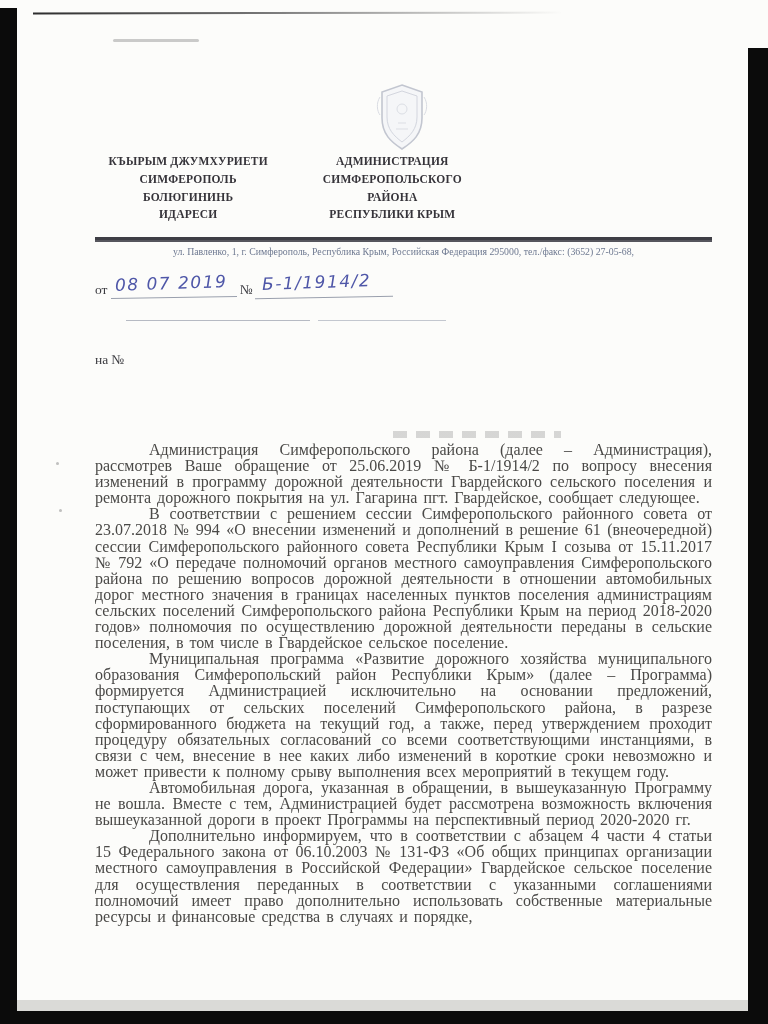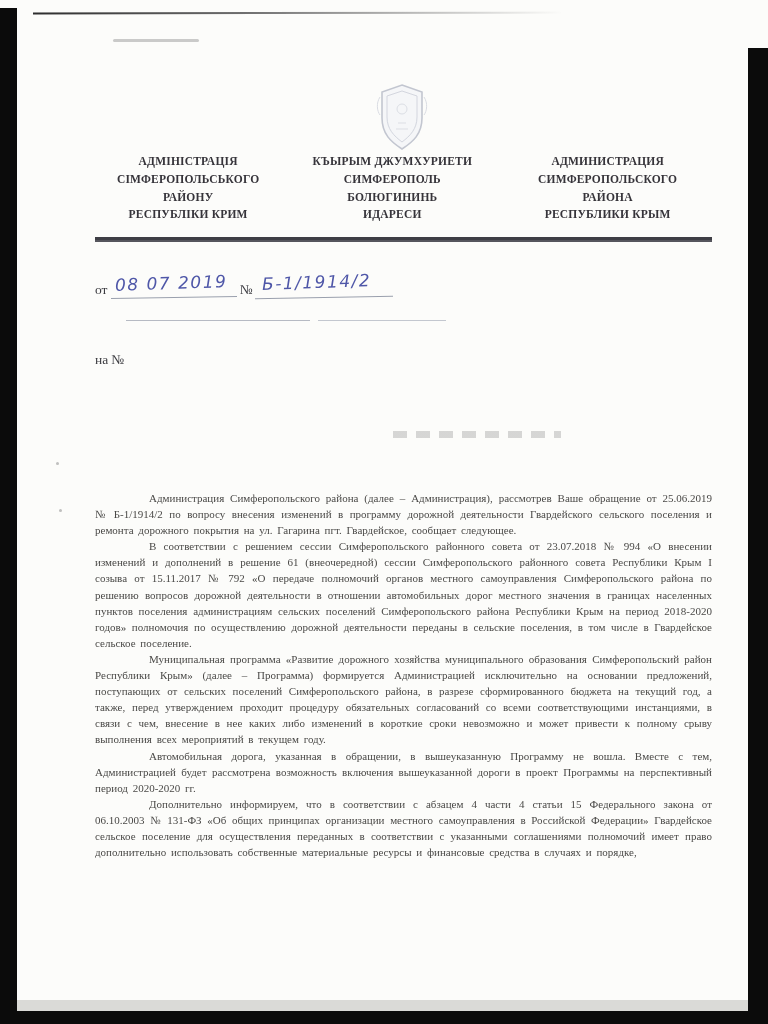--- a/index.html
+++ b/index.html
@@ -46,21 +46,21 @@
     font-size:17px;letter-spacing:1.5px;color:#4f57a8;transform:rotate(-2deg);white-space:nowrap;}
   .hand-date{left:20px;top:3px;}
   .hand-number{left:167px;top:2px;}
   .u{position:absolute;height:0;border-bottom:1.4px solid #9aa0ad;}
   .u-date{left:16px;top:27px;width:126px;transform:rotate(-1deg);}
   .u-number{left:160px;top:27px;width:138px;transform:rotate(-1deg);}
   .u-reply1{left:31px;top:50px;width:184px;border-color:#b6bac3;}
   .u-reply2{left:223px;top:50px;width:128px;border-color:#c3c7cf;}
   
   .body-text{position:absolute;left:95px;top:442px;width:617px;
-    font-size:11px;line-height:16.1px;text-align:justify;color:#4a4947;word-spacing:2px;margin-top:48px;}
+    font-size:16px;line-height:16.1px;text-align:justify;color:#4a4947;word-spacing:2px;}
   .body-text p{margin:0;text-indent:54px;}
 </style>
 </head>
 <body>
 
 <div class="page">
 
   <div class="scan-line-top"></div>
   <div class="scan-smudge"></div>
   <div class="speck s1"></div>
@@ -71,37 +71,34 @@
     <svg width="60" height="68" viewBox="0 0 60 68" xmlns="http://www.w3.org/2000/svg">
       <path d="M30 2 L50 9 V35 C50 51 41 59 30 66 C19 59 10 51 10 35 V9 Z" fill="#f4f5f8" stroke="#b9bdc9" stroke-width="1.6"></path>
       <path d="M30 8 L45 13 V34 C45 46 38 53 30 59 C22 53 15 46 15 34 V13 Z" fill="none" stroke="#ccd0da" stroke-width="1"></path>
       <path d="M8 14 C4 20 5 28 8 32 M52 14 C56 20 55 28 52 32" fill="none" stroke="#d3d6de" stroke-width="1"></path>
       <circle cx="30" cy="26" r="5" fill="none" stroke="#d7dae2" stroke-width="1"></circle>
       <path d="M26 40 h8 M24 46 h12" stroke="#d7dae2" stroke-width="1"></path>
     </svg>
   </div>
 
   <div class="letterhead">
-    <div class="col">АДМІНІСТРАЦІЯ
-СІМФЕРОПОЛЬСЬКОГО
-РАЙОНУ
-РЕСПУБЛІКИ КРИМ</div>
     <div class="col">КЪЫРЫМ ДЖУМХУРИЕТИ
 СИМФЕРОПОЛЬ
 БОЛЮГИНИНЬ
 ИДАРЕСИ</div>
     <div class="col">АДМИНИСТРАЦИЯ
 СИМФЕРОПОЛЬСКОГО
 РАЙОНА
 РЕСПУБЛИКИ КРЫМ</div>
   </div>
 
   <div class="rule-double"></div>
 
   <div class="address">
+    <div class="l1">ул. Павленко, 1, г. Симферополь, Республика Крым, Российская Федерация 295000, тел./факс: (3652) 27-05-68,</div>
   </div>
 
   <div class="ref">
     <span class="lbl lbl-from">от</span>
     <span class="hand hand-date">08 07 2019</span>
     <span class="lbl lbl-no">№</span>
     <span class="hand hand-number">Б-1/1914/2</span>
     <span class="u u-date"></span>
     <span class="u u-number"></span>
     <span class="lbl lbl-reply">на №</span>

